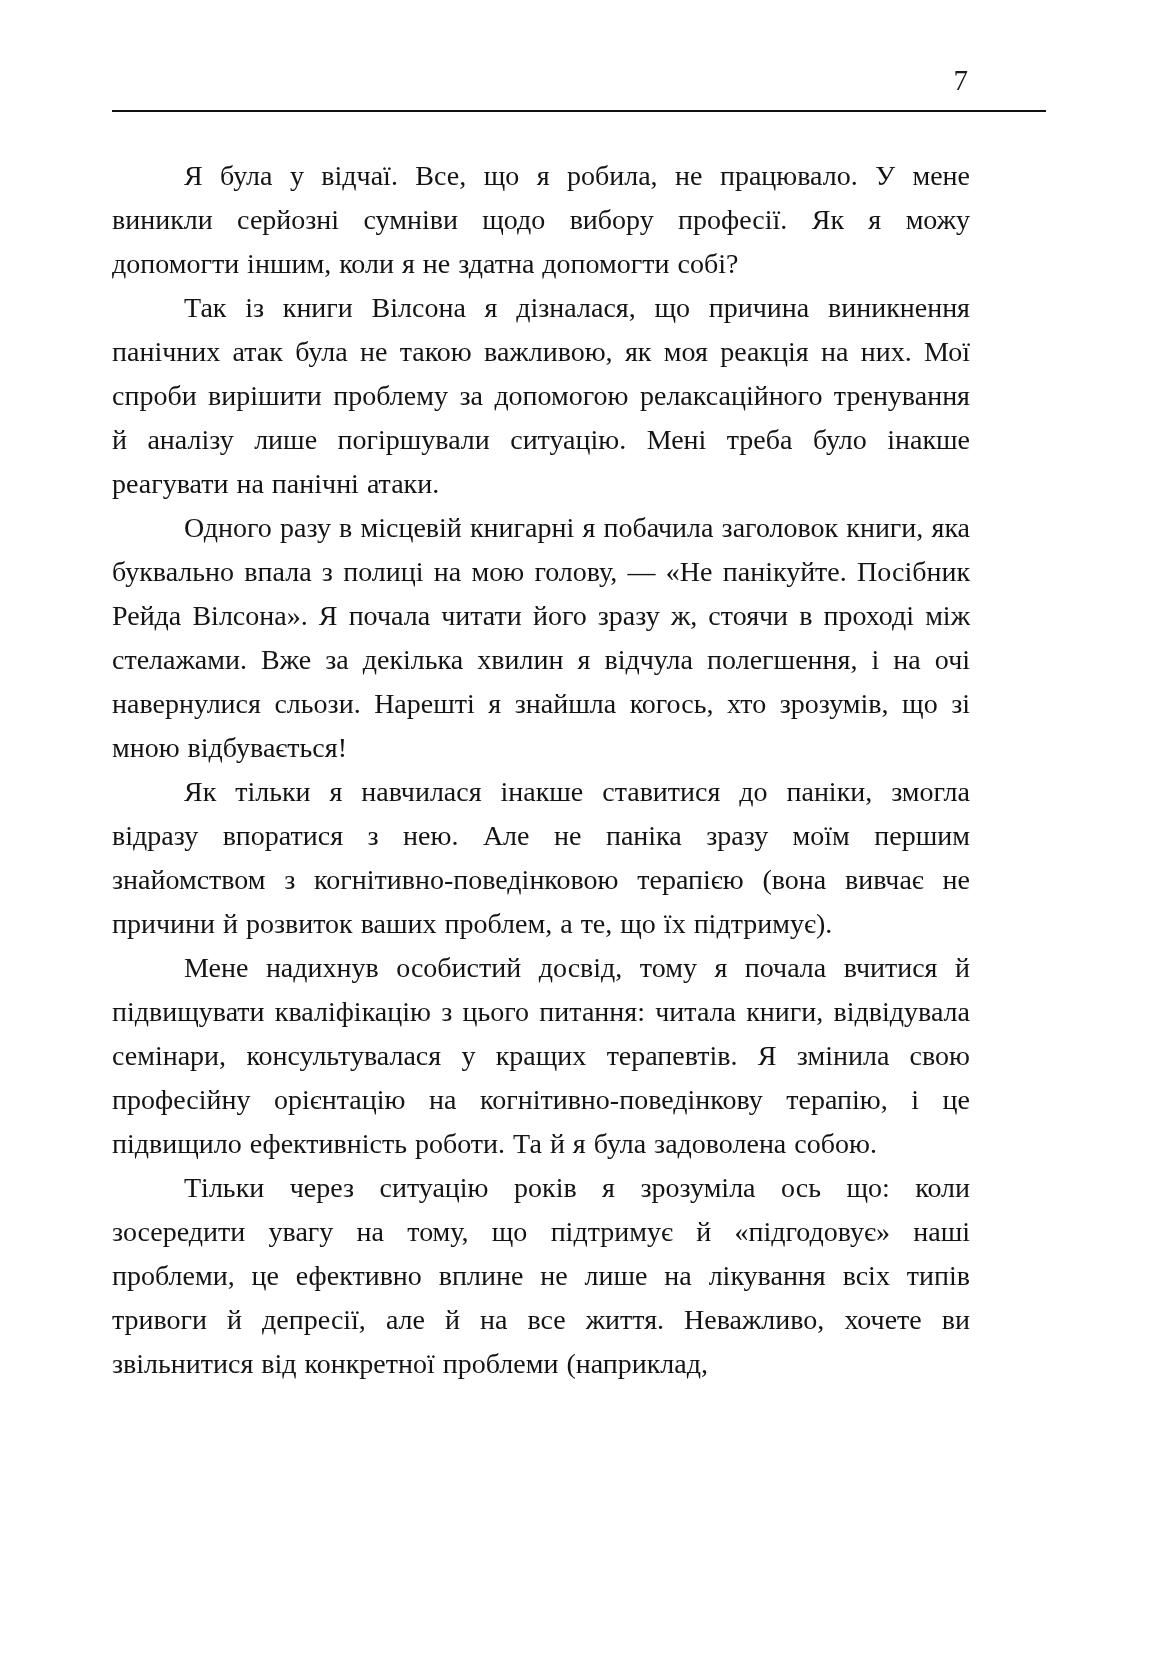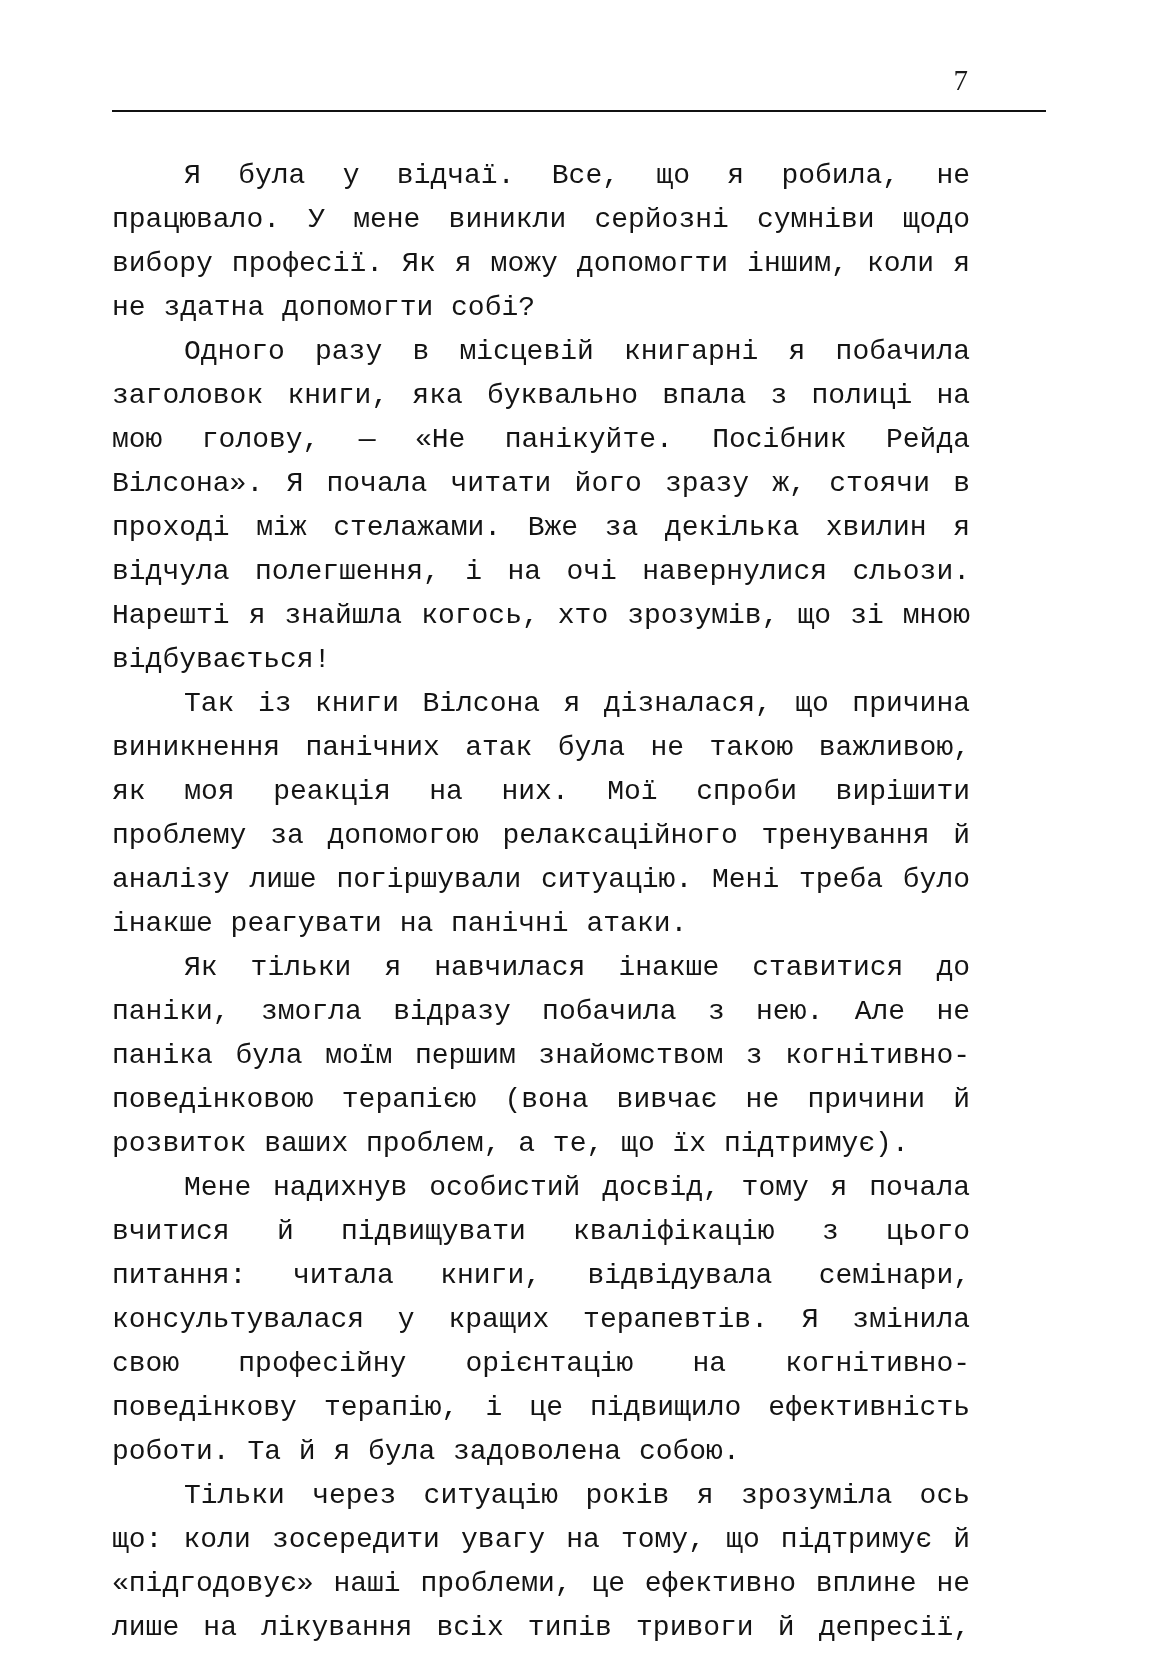--- a/index.html
+++ b/index.html
@@ -48,37 +48,36 @@
     width: 858px;
   }
 
   .page-body p {
     font-size: 28px;
     line-height: 44px;
     text-align: justify;
     text-indent: 72px;
     color: #141414;
     word-spacing: 1px;
-    font-family: Liberation Mono, monospace;
   }
 </style>
 </head>
 <body>
 
 <div class="page">
 
   <header class="page-header">
     <div class="page-number-row">
       <span class="page-number">7</span>
     </div>
     <div class="header-rule"></div>
   </header>
 
   <main class="page-body">
     <p>Я була у відчаї. Все, що я робила, не працювало. У мене виникли серйозні сумніви щодо вибору професії. Як я можу допомогти іншим, коли я не здатна допомогти собі?</p>
+    <p>Так із книги Вілсона я дізналася, що причина виникнення панічних атак була не такою важливою, як моя реакція на них. Мої спроби вирішити проблему за допомогою релаксаційного тренування й аналізу лише погіршували ситуацію. Мені треба було інакше реагувати на панічні атаки.</p>
     <p>Одного разу в місцевій книгарні я побачила заголовок книги, яка буквально впала з полиці на мою голову, — «Не панікуйте. Посібник Рейда Вілсона». Я почала читати його зразу ж, стоячи в проході між стелажами. Вже за декілька хвилин я відчула полегшення, і на очі навернулися сльози. Нарешті я знайшла когось, хто зрозумів, що зі мною відбувається!</p>
-    <p>Так із книги Вілсона я дізналася, що причина виникнення панічних атак була не такою важливою, як моя реакція на них. Мої спроби вирішити проблему за допомогою релаксаційного тренування й аналізу лише погіршували ситуацію. Мені треба було інакше реагувати на панічні атаки.</p>
-    <p>Як тільки я навчилася інакше ставитися до паніки, змогла відразу побачила з нею. Але не паніка була моїм першим знайомством з когнітивно-поведінковою терапією (вона вивчає не причини й розвиток ваших проблем, а те, що їх підтримує).</p>
+    <p>Як тільки я навчилася інакше ставитися до паніки, змогла відразу впоратися з нею. Але не паніка зразу моїм першим знайомством з когнітивно-поведінковою терапією (вона вивчає не причини й розвиток ваших проблем, а те, що їх підтримує).</p>
     <p>Мене надихнув особистий досвід, тому я почала вчитися й підвищувати кваліфікацію з цього питання: читала книги, відвідувала семінари, консультувалася у кращих терапевтів. Я змінила свою професійну орієнтацію на когнітивно-поведінкову терапію, і це підвищило ефективність роботи. Та й я була задоволена собою.</p>
     <p>Тільки через ситуацію років я зрозуміла ось що: коли зосередити увагу на тому, що підтримує й «підгодовує» наші проблеми, це ефективно вплине не лише на лікування всіх типів тривоги й депресії, але й на все життя. Неважливо, хочете ви звільнитися від конкретної проблеми (наприклад,</p>
   </main>
 
 </div>
 
 </body></html>

